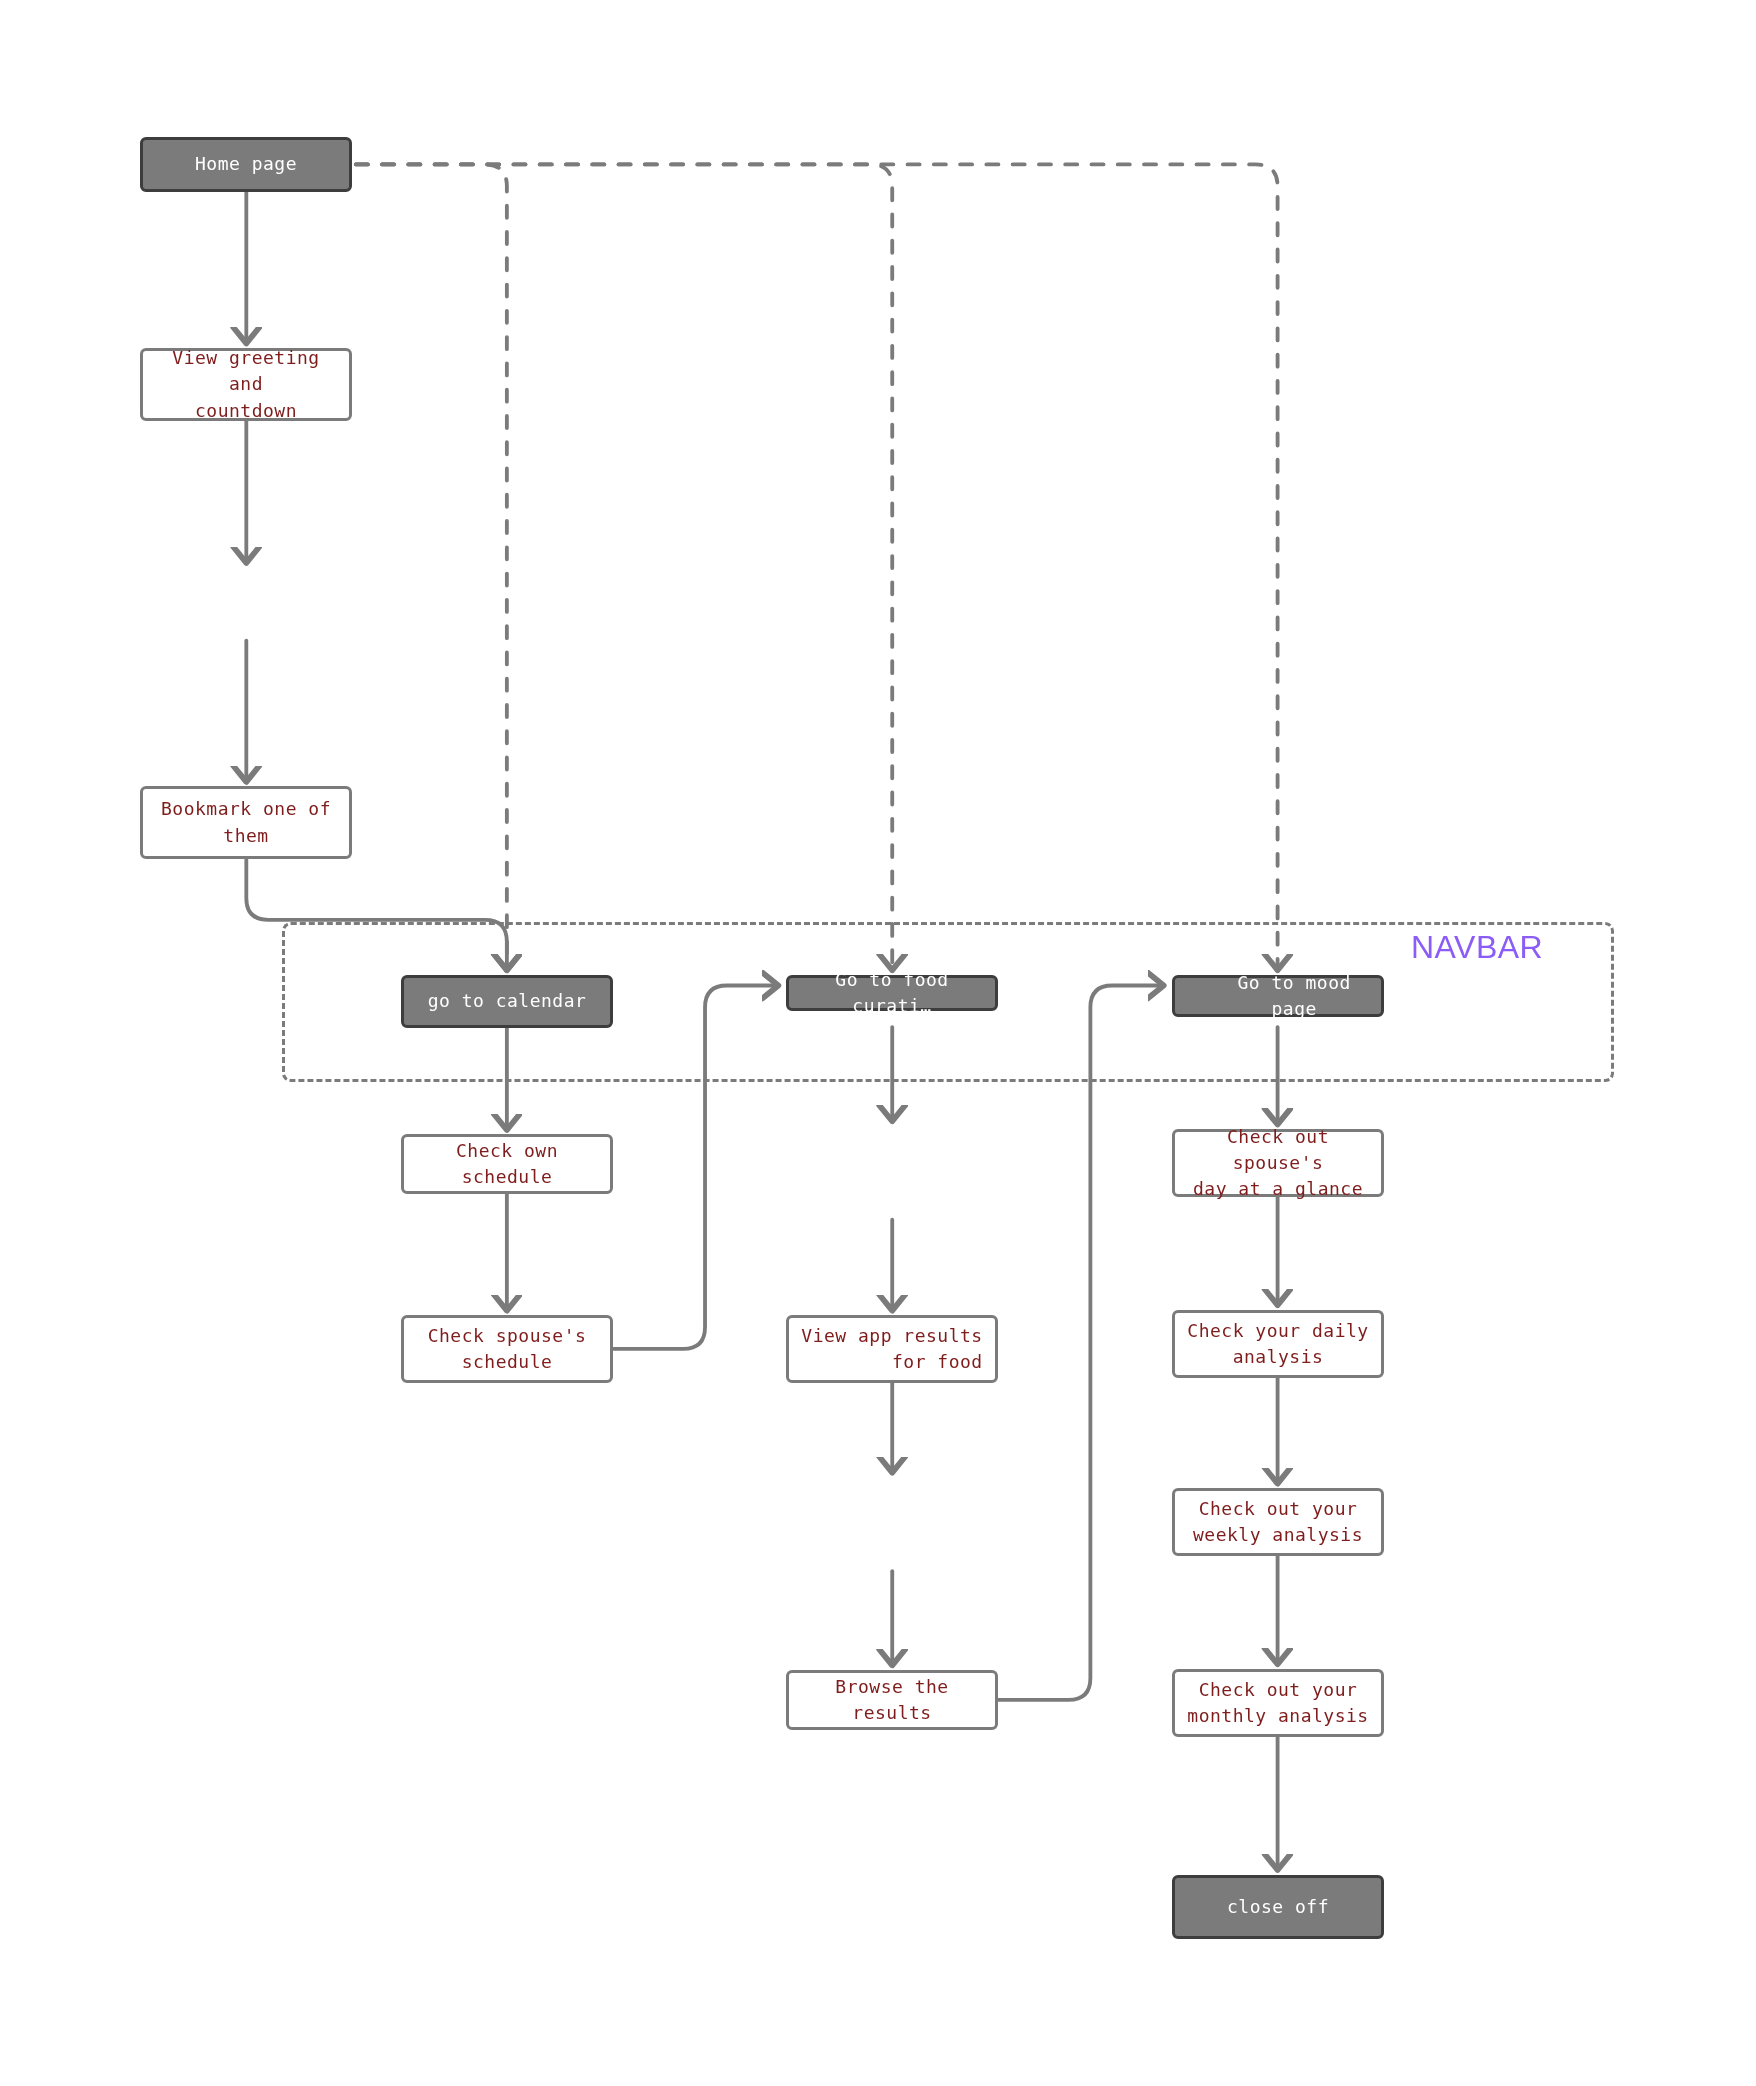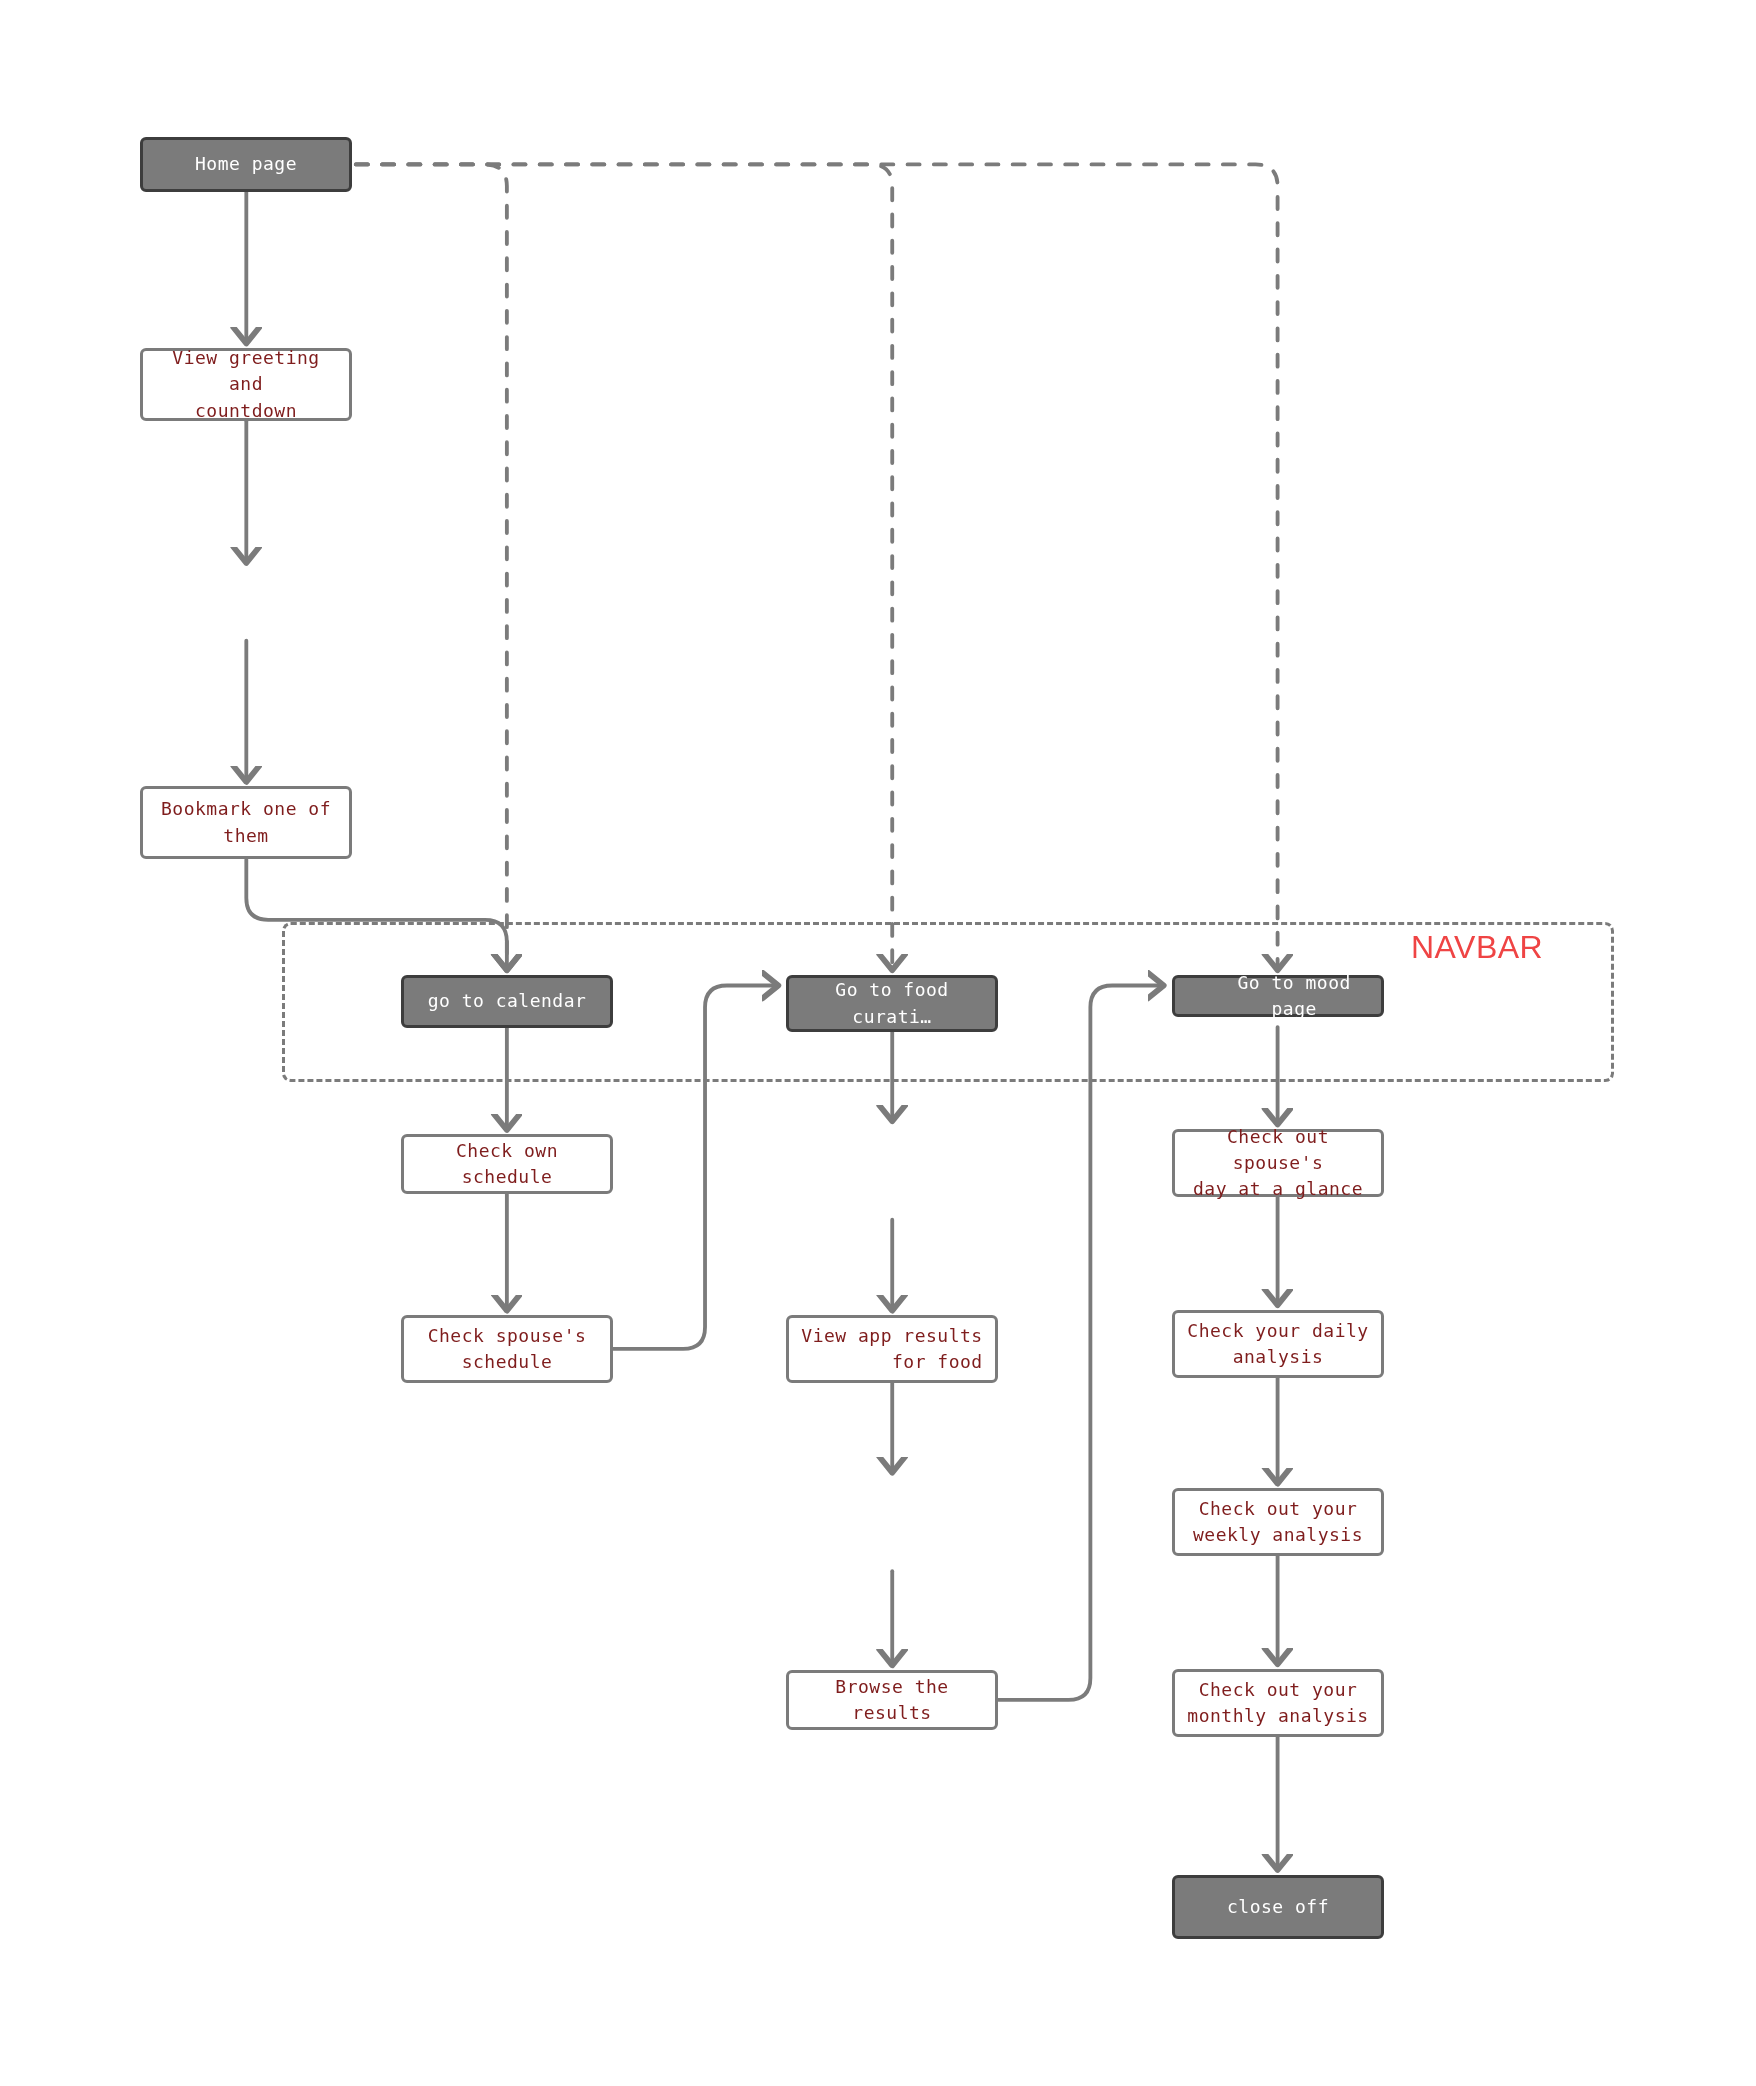--- a/index.html
+++ b/index.html
@@ -54,21 +54,21 @@
     box-sizing: border-box;
     border: 3.8px dashed #7b7b7b;
     border-radius: 8.8px;
     background: transparent;
     z-index: 1;
   }
   .navbar-label {
     position: absolute;
     font-family: "Liberation Sans", "DejaVu Sans", sans-serif;
     font-size: 32px;
-    color: #ef4444;
+    color: #8b5cf6;
     letter-spacing: 0.5px;
     z-index: 2;
     white-space: nowrap;
   }
 </style>
 </head>
 <body>
 
 <div id="canvas">
 
@@ -120,21 +120,21 @@
 
   <div class="node plain" style="left:140px; top:348px; width:212px; height:73px;">View greeting and
 countdown</div>
 
 
   <div class="node plain" style="left:140px; top:786px; width:212px; height:73px;">Bookmark one of
 them</div>
 
   <div class="node filled" style="left:401px; top:975px; width:212px; height:53px;">go to calendar</div>
 
-  <div class="node filled" style="left:786px; top:975px; width:212px; height:57px;">Go to food curati…</div>
+  <div class="node filled" style="left:786px; top:975px; width:212px; height:36px;">Go to food curati…</div>
 
   <div class="node filled" style="left:1172px; top:975px; width:212px; height:42px;padding-left:40px;">Go to mood page</div>
 
   <div class="node plain" style="left:401px; top:1134px; width:212px; height:60px;">Check own schedule</div>
 
   <div class="node plain" style="left:401px; top:1315px; width:212px; height:68px;">Check spouse's
 schedule</div>
 
 
   <div class="node plain" style="left:786px; top:1315px; width:212px; height:68px;text-align:right;">View app results

